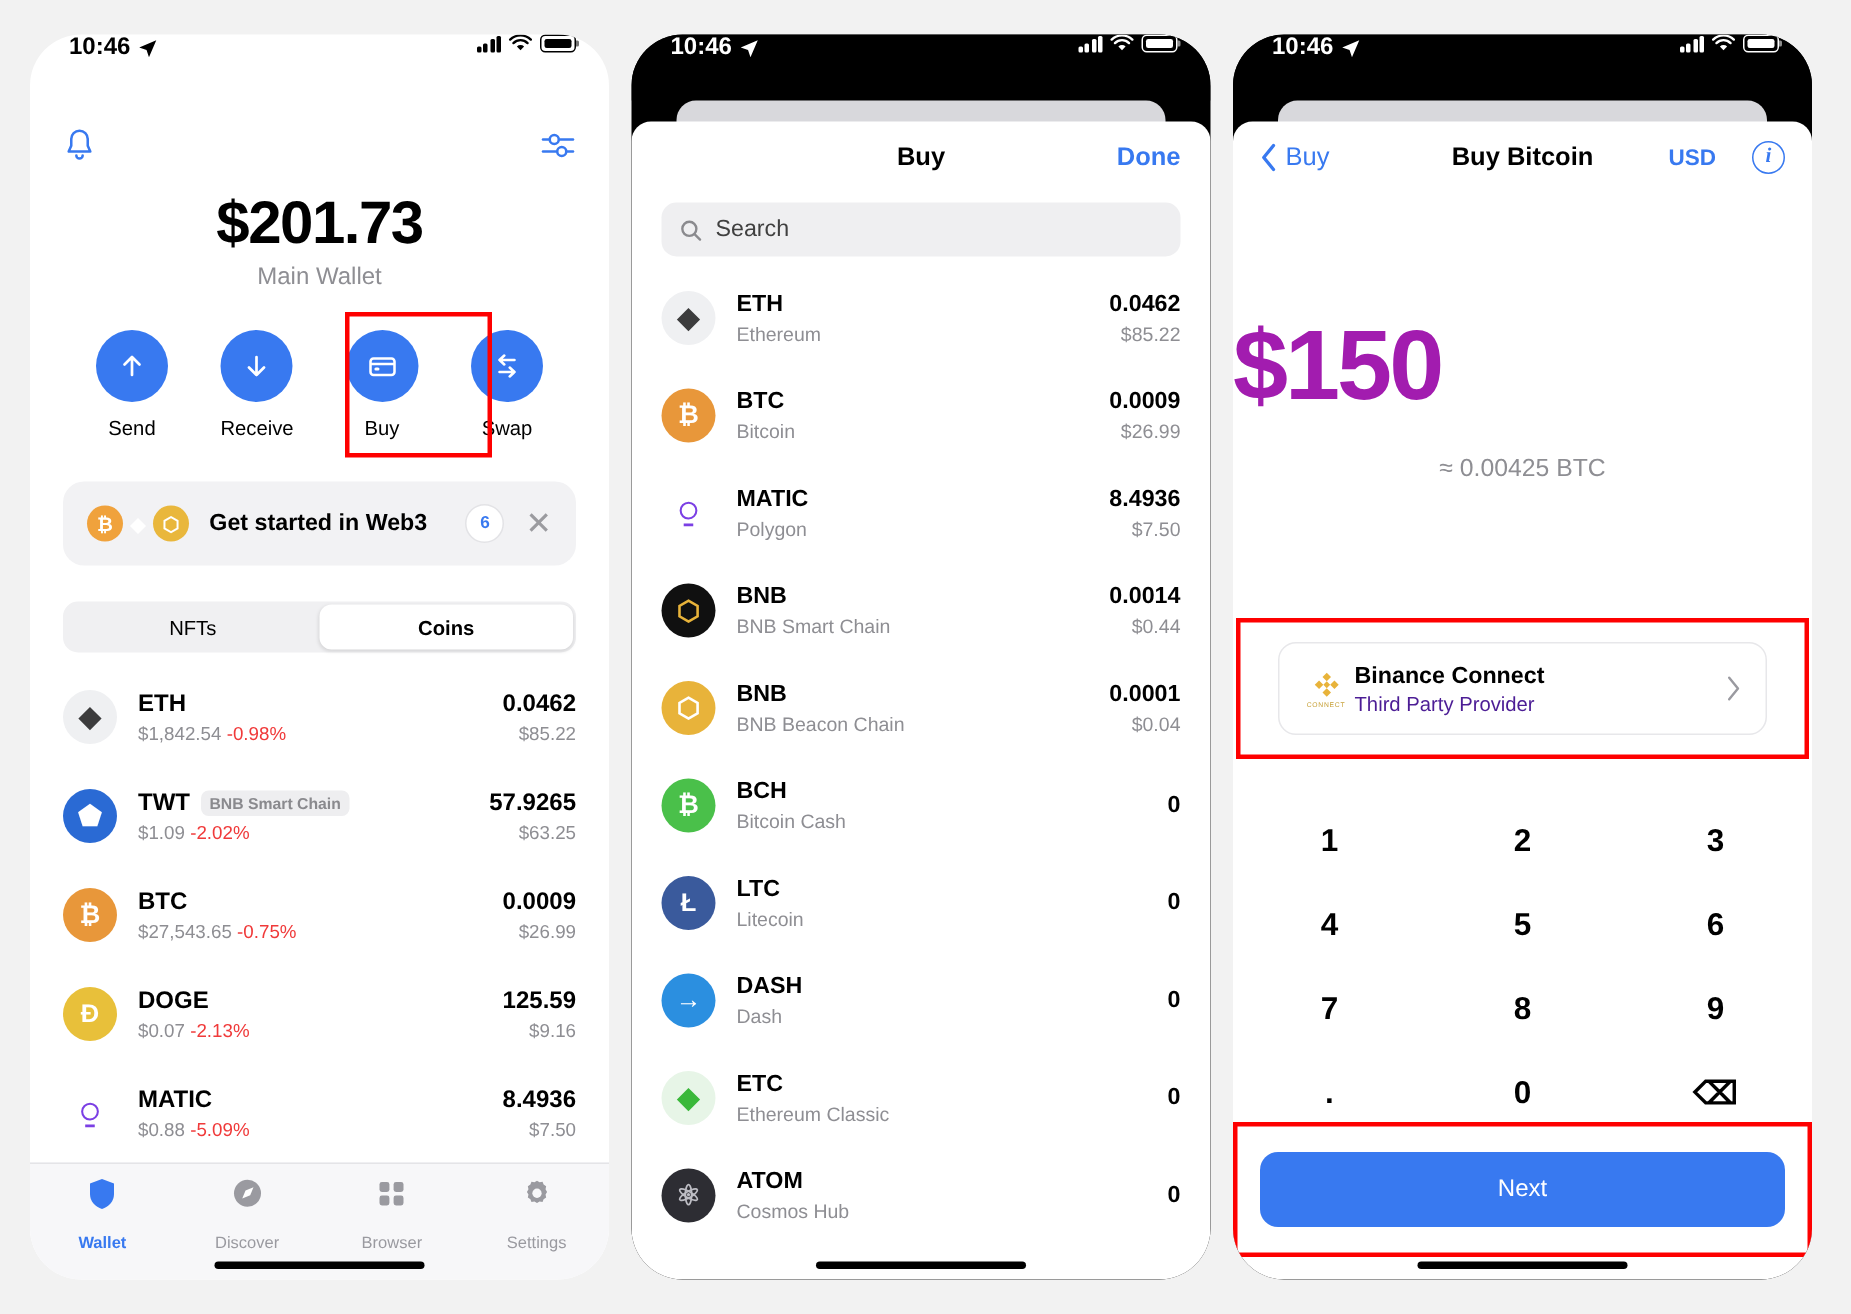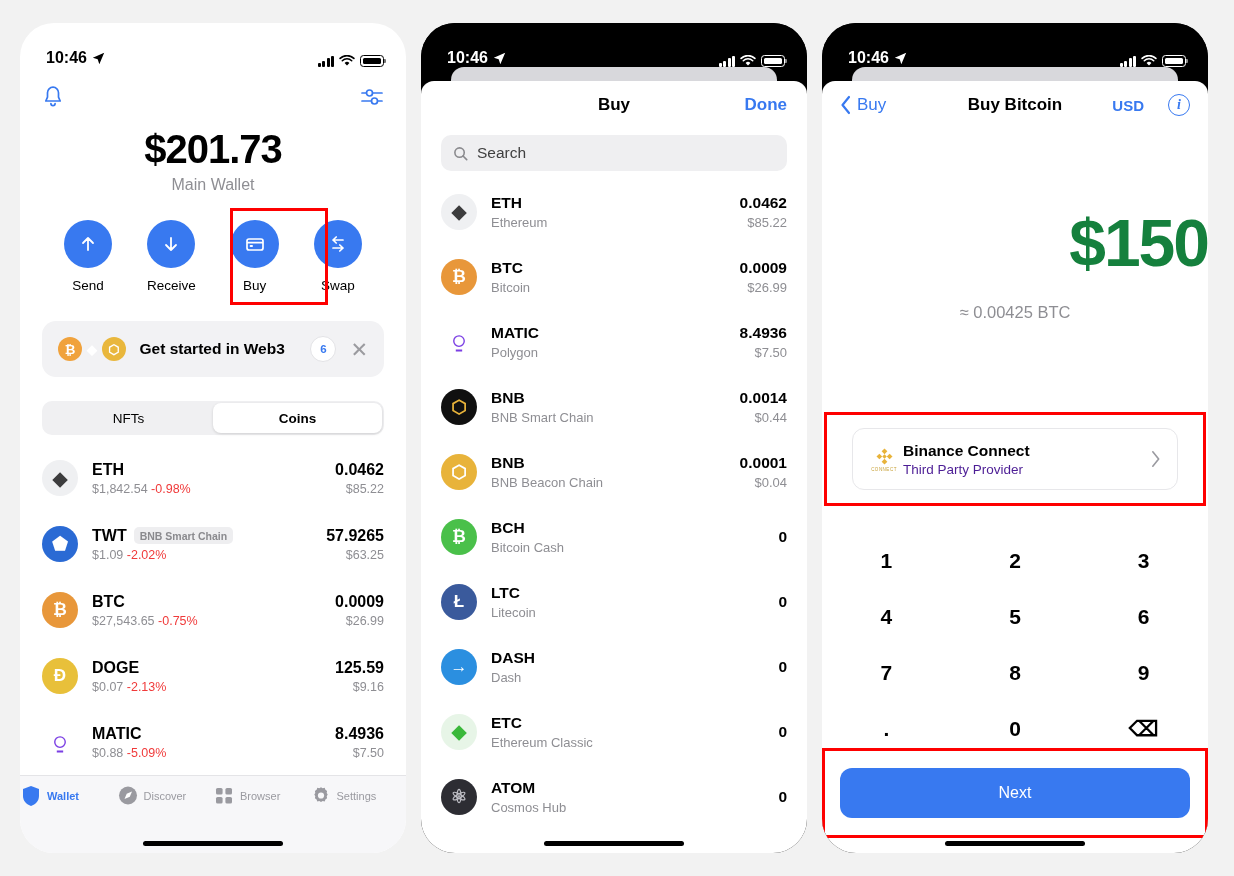--- a/index.html
+++ b/index.html
@@ -17,21 +17,21 @@
     background: #ffffff;
     border-radius: 34px;
     overflow: hidden;
   }
   #phone1 { left: 20px;  top: 23px; }
   #phone2 { left: 421px; top: 23px; background:#000; }
   #phone3 { left: 822px; top: 23px; background:#000; }
 
   
   .statusbar {
-    height: 44px; display: flex; align-items: flex-end;
+    height: 44px; display: flex; align-items: flex-start;
     justify-content: space-between;
     padding: 0 22px 0 26px;
     font-size: 16px; font-weight: bold;
   }
   .statusbar.light { color: #000; }
   .statusbar.dark  { color: #fff; background:#000; }
   .sb-left { display:flex; align-items:center; gap:5px; }
   .sb-right { display:flex; align-items:center; gap:5px; }
   .loc-arrow { display:inline-block; }
   .bars { display:flex; align-items:flex-end; gap:1.5px; height:11px; }
@@ -98,21 +98,21 @@
           padding:2.5px 6px; border-radius:5px; }
   .coin-sub { font-size:12.5px; color:#8e8e93; margin-top:3px; }
   .coin-sub .down { color:#f03a3a; }
   .coin-right { text-align:right; }
   .coin-amt { font-size:16px; font-weight:bold; color:#000; }
   .coin-val { font-size:12.5px; color:#8e8e93; margin-top:3px; }
 
   .tabbar { position:absolute; left:0; bottom:0; width:100%; height:78px;
             background:#f7f7f9; border-top:1px solid #e4e4e7;
             display:flex; align-items:flex-start; padding-top:8px; }
-  .tab { flex:1; display:flex; flex-direction:row; align-items:center; gap:5px; }
+  .tab { flex:1; display:flex; flex-direction:column; align-items:center; gap:15px; }
   .tab-label { font-size:11px; color:#9a9aa0; }
   .tab.active .tab-label { color:#3879f0; font-weight:bold; }
 
   .home-ind { position:absolute; bottom:7px; left:50%; transform:translateX(-50%);
               width:140px;height:5px;background:#000;border-radius:3px; }
 
   
   .peek { position:absolute; left:30px; right:30px; top:44px; height:22px;
           background:#d8d8dc; border-radius:13px 13px 0 0; }
   .sheet { position:absolute; left:0; right:0; top:58px; bottom:0;
@@ -149,22 +149,22 @@
   .nav-title { position:absolute; left:0; right:0; text-align:center;
                font-size:17px; font-weight:bold; }
   .nav-right { margin-left:auto; display:flex; align-items:center; gap:24px;
                z-index:2; }
   .cur { color:#3879f0; font-size:15px; font-weight:bold; }
   .info-ic { width:22px;height:22px;border-radius:50%;border:1.6px solid #3879f0;
              color:#3879f0; font-size:14px; display:flex; align-items:center;
              justify-content:center; font-family:"Liberation Serif",serif;
              font-style:italic; font-weight:bold; }
 
-  .amount { text-align:right; margin-top:76px; font-size:66px; font-weight:bold;
-            letter-spacing:-2px; color:#15803d; }
+  .amount { text-align:left; margin-top:76px; font-size:66px; font-weight:bold;
+            letter-spacing:-2px; color:#a21caf; }
   .approx { text-align:center; margin-top:22px; font-size:16.5px; color:#8e8e93; }
 
   .provider-wrap { position:absolute; left:0; right:0; top:347px; }
   .provider { margin:0 30px; height:62px; border:1px solid #e7e7ea;
               border-radius:12px; display:flex; align-items:center;
               padding:0 16px; gap:4px; background:#fff; }
   .prov-logo { width:30px;height:30px;display:flex;flex-direction:column;
                align-items:center;justify-content:center; }
   .prov-mid { flex:1; }
   .prov-title { font-size:15.5px; font-weight:bold; color:#000; }

